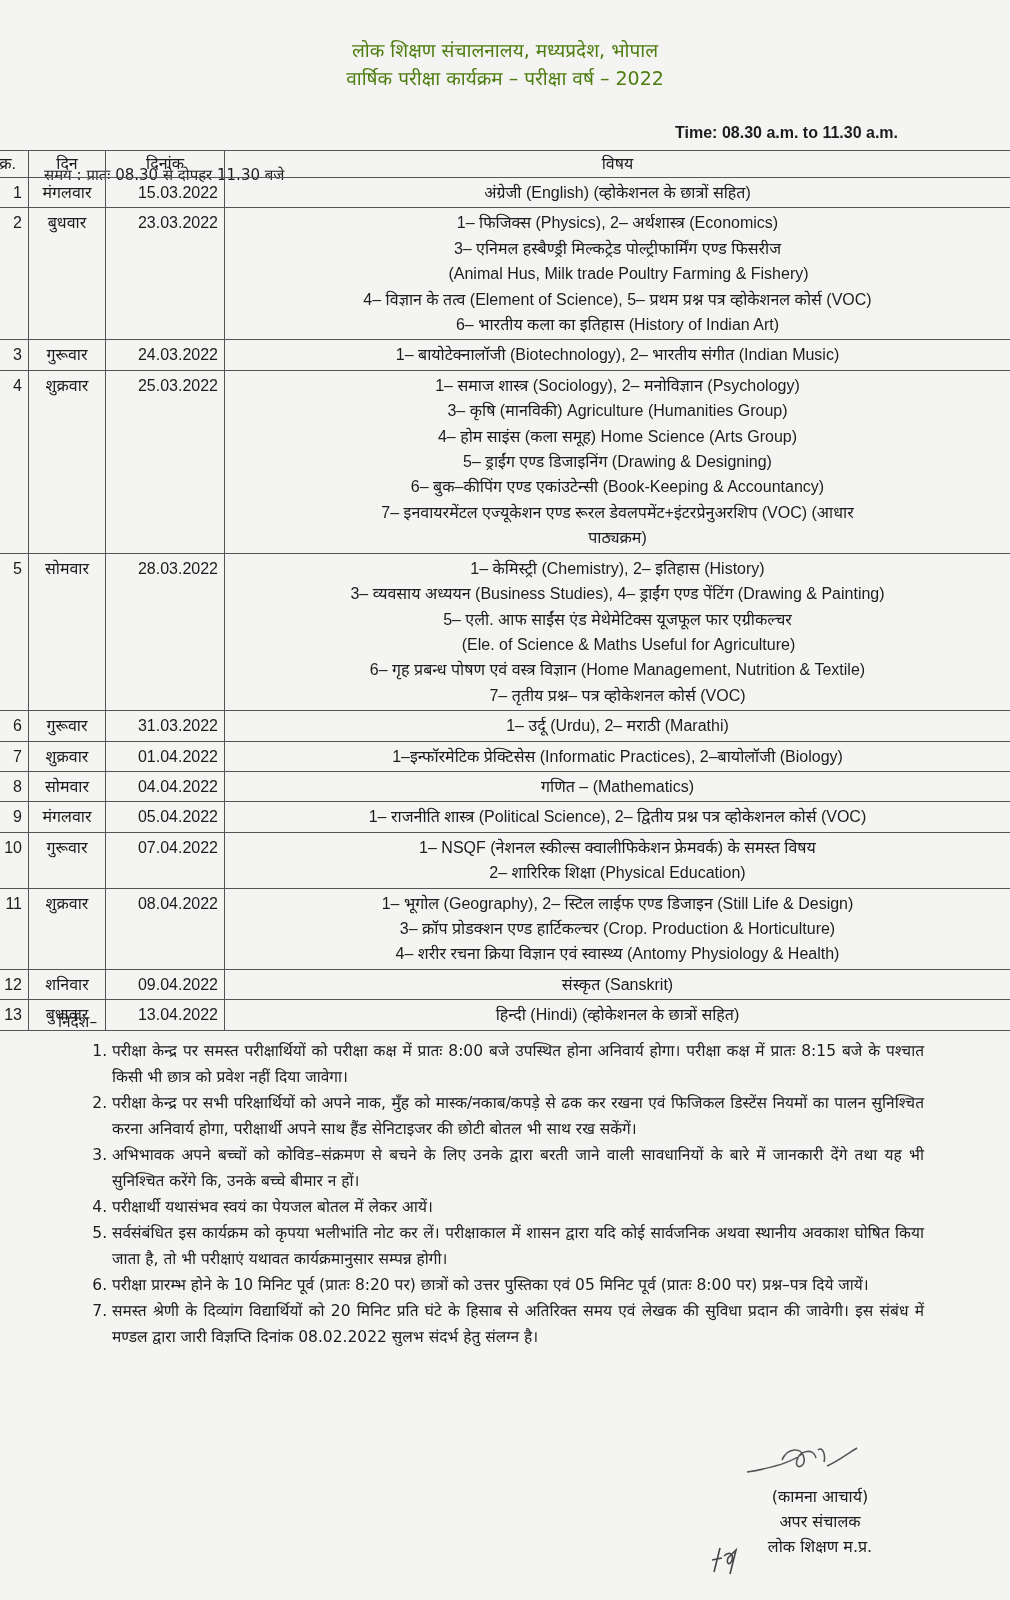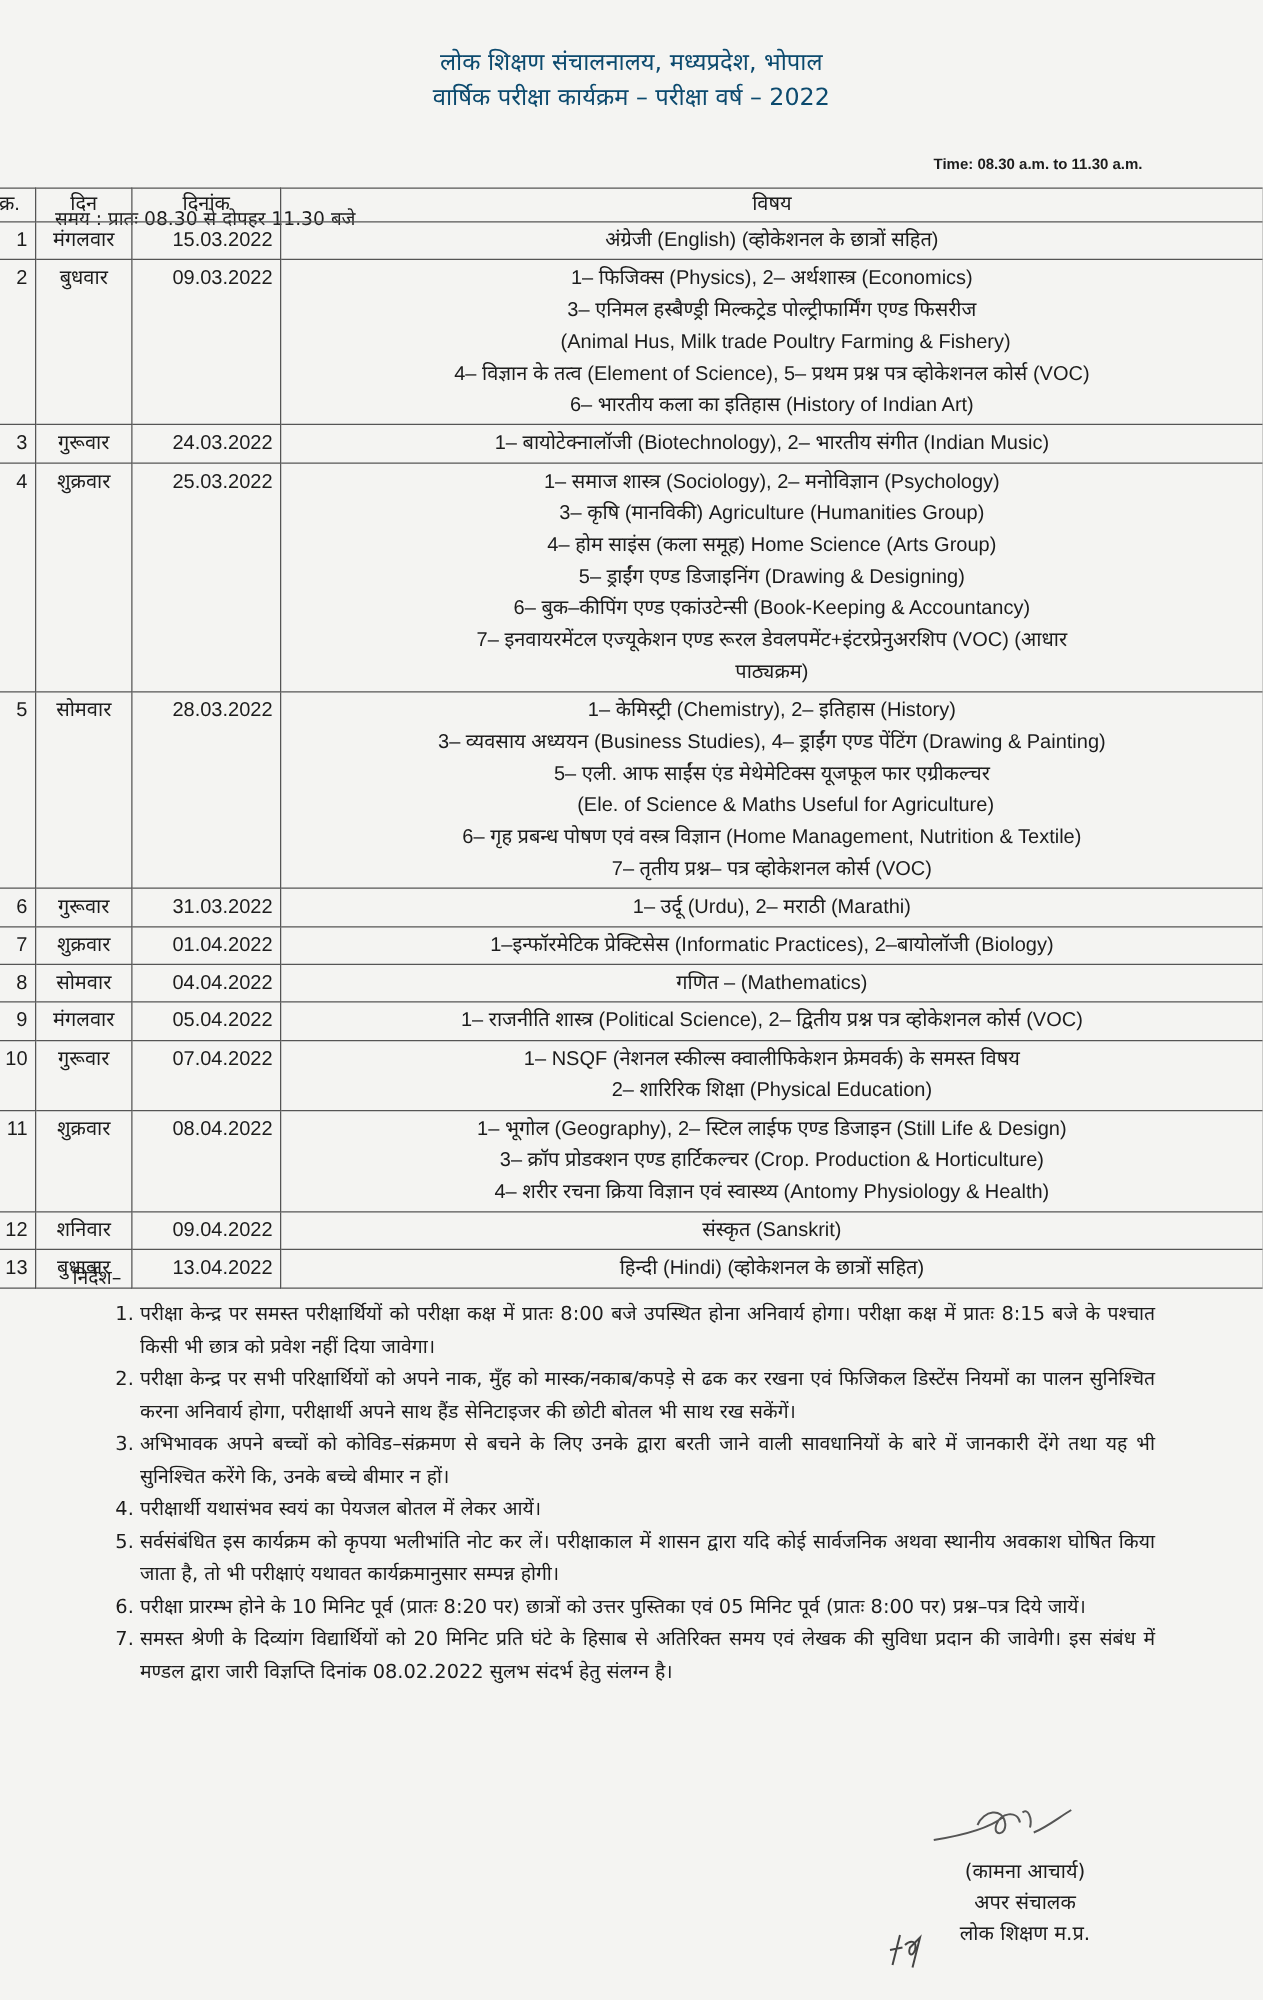--- a/index.html
+++ b/index.html
@@ -5,25 +5,25 @@
   html, body { margin: 0; padding: 0; }
   body {
     width: 1010px; height: 1600px; overflow: hidden;
     background: #f4f4f2;
     font-family: "DejaVu Sans", sans-serif;
     color: #1c1c1c;
     position: relative;
   }
   .page { position: absolute; left: 0; top: 0; width: 1010px; height: 1600px; }
   .header { position: absolute; top: 36px; left: 0; width: 1010px; text-align: center; }
-  .header .line { font-size: 19px; line-height: 28px; color: #0c4a6e; }
+  .header .line { font-size: 19px; line-height: 28px; color: #4d7c0f; }
   .header .line.class { font-size: 20px; font-weight: bold; }
   .timing { position: absolute; top: 124px; left: 44px; right: 96px; height: 22px; font-size: 15px; }
   .timing .hi { position: absolute; left: 0; top: 0; margin-top: 40px; }
-  .timing .en { position: absolute; right: 0; top: 0; font-family: "Liberation Sans", sans-serif; font-weight: bold; font-size: 12px; text-align: center; }
+  .timing .en { position: absolute; right: 16px; top: 0; font-family: "Liberation Sans", sans-serif; font-weight: bold; font-size: 16px; text-align: center; }
   table.sched {
     position: absolute; top: 150px; left: -14px; width: 1024px;
     border-collapse: collapse; table-layout: fixed;
     font-family: "Liberation Sans", sans-serif; font-size: 16px;
   }
   table.sched col.c0 { width: 42px; }
   table.sched col.c1 { width: 77px; }
   table.sched col.c2 { width: 119px; }
   table.sched col.c3 { width: 786px; }
   table.sched th, table.sched td {
@@ -79,21 +79,21 @@
           <td class="sn">1</td>
           <td class="day">मंगलवार</td>
           <td class="date">15.03.2022</td>
           <td class="subj">
             <div>अंग्रेजी (English) (व्होकेशनल के छात्रों सहित)</div>
           </td>
         </tr>
         <tr>
           <td class="sn">2</td>
           <td class="day">बुधवार</td>
-          <td class="date">09.03.2022</td>
+          <td class="date">23.03.2022</td>
           <td class="subj">
             <div>1– फिजिक्स (Physics), 2– अर्थशास्त्र (Economics)</div>
             <div>3– एनिमल हस्बैण्ड्री मिल्कट्रेड पोल्ट्रीफार्मिंग एण्ड फिसरीज</div>
             <div class="indent">(Animal Hus, Milk trade Poultry Farming &amp; Fishery)</div>
             <div>4– विज्ञान के तत्व (Element of Science), 5– प्रथम प्रश्न पत्र व्होकेशनल कोर्स (VOC)</div>
             <div>6– भारतीय कला का इतिहास (History of Indian Art)</div>
           </td>
         </tr>
         <tr>
           <td class="sn">3</td>

